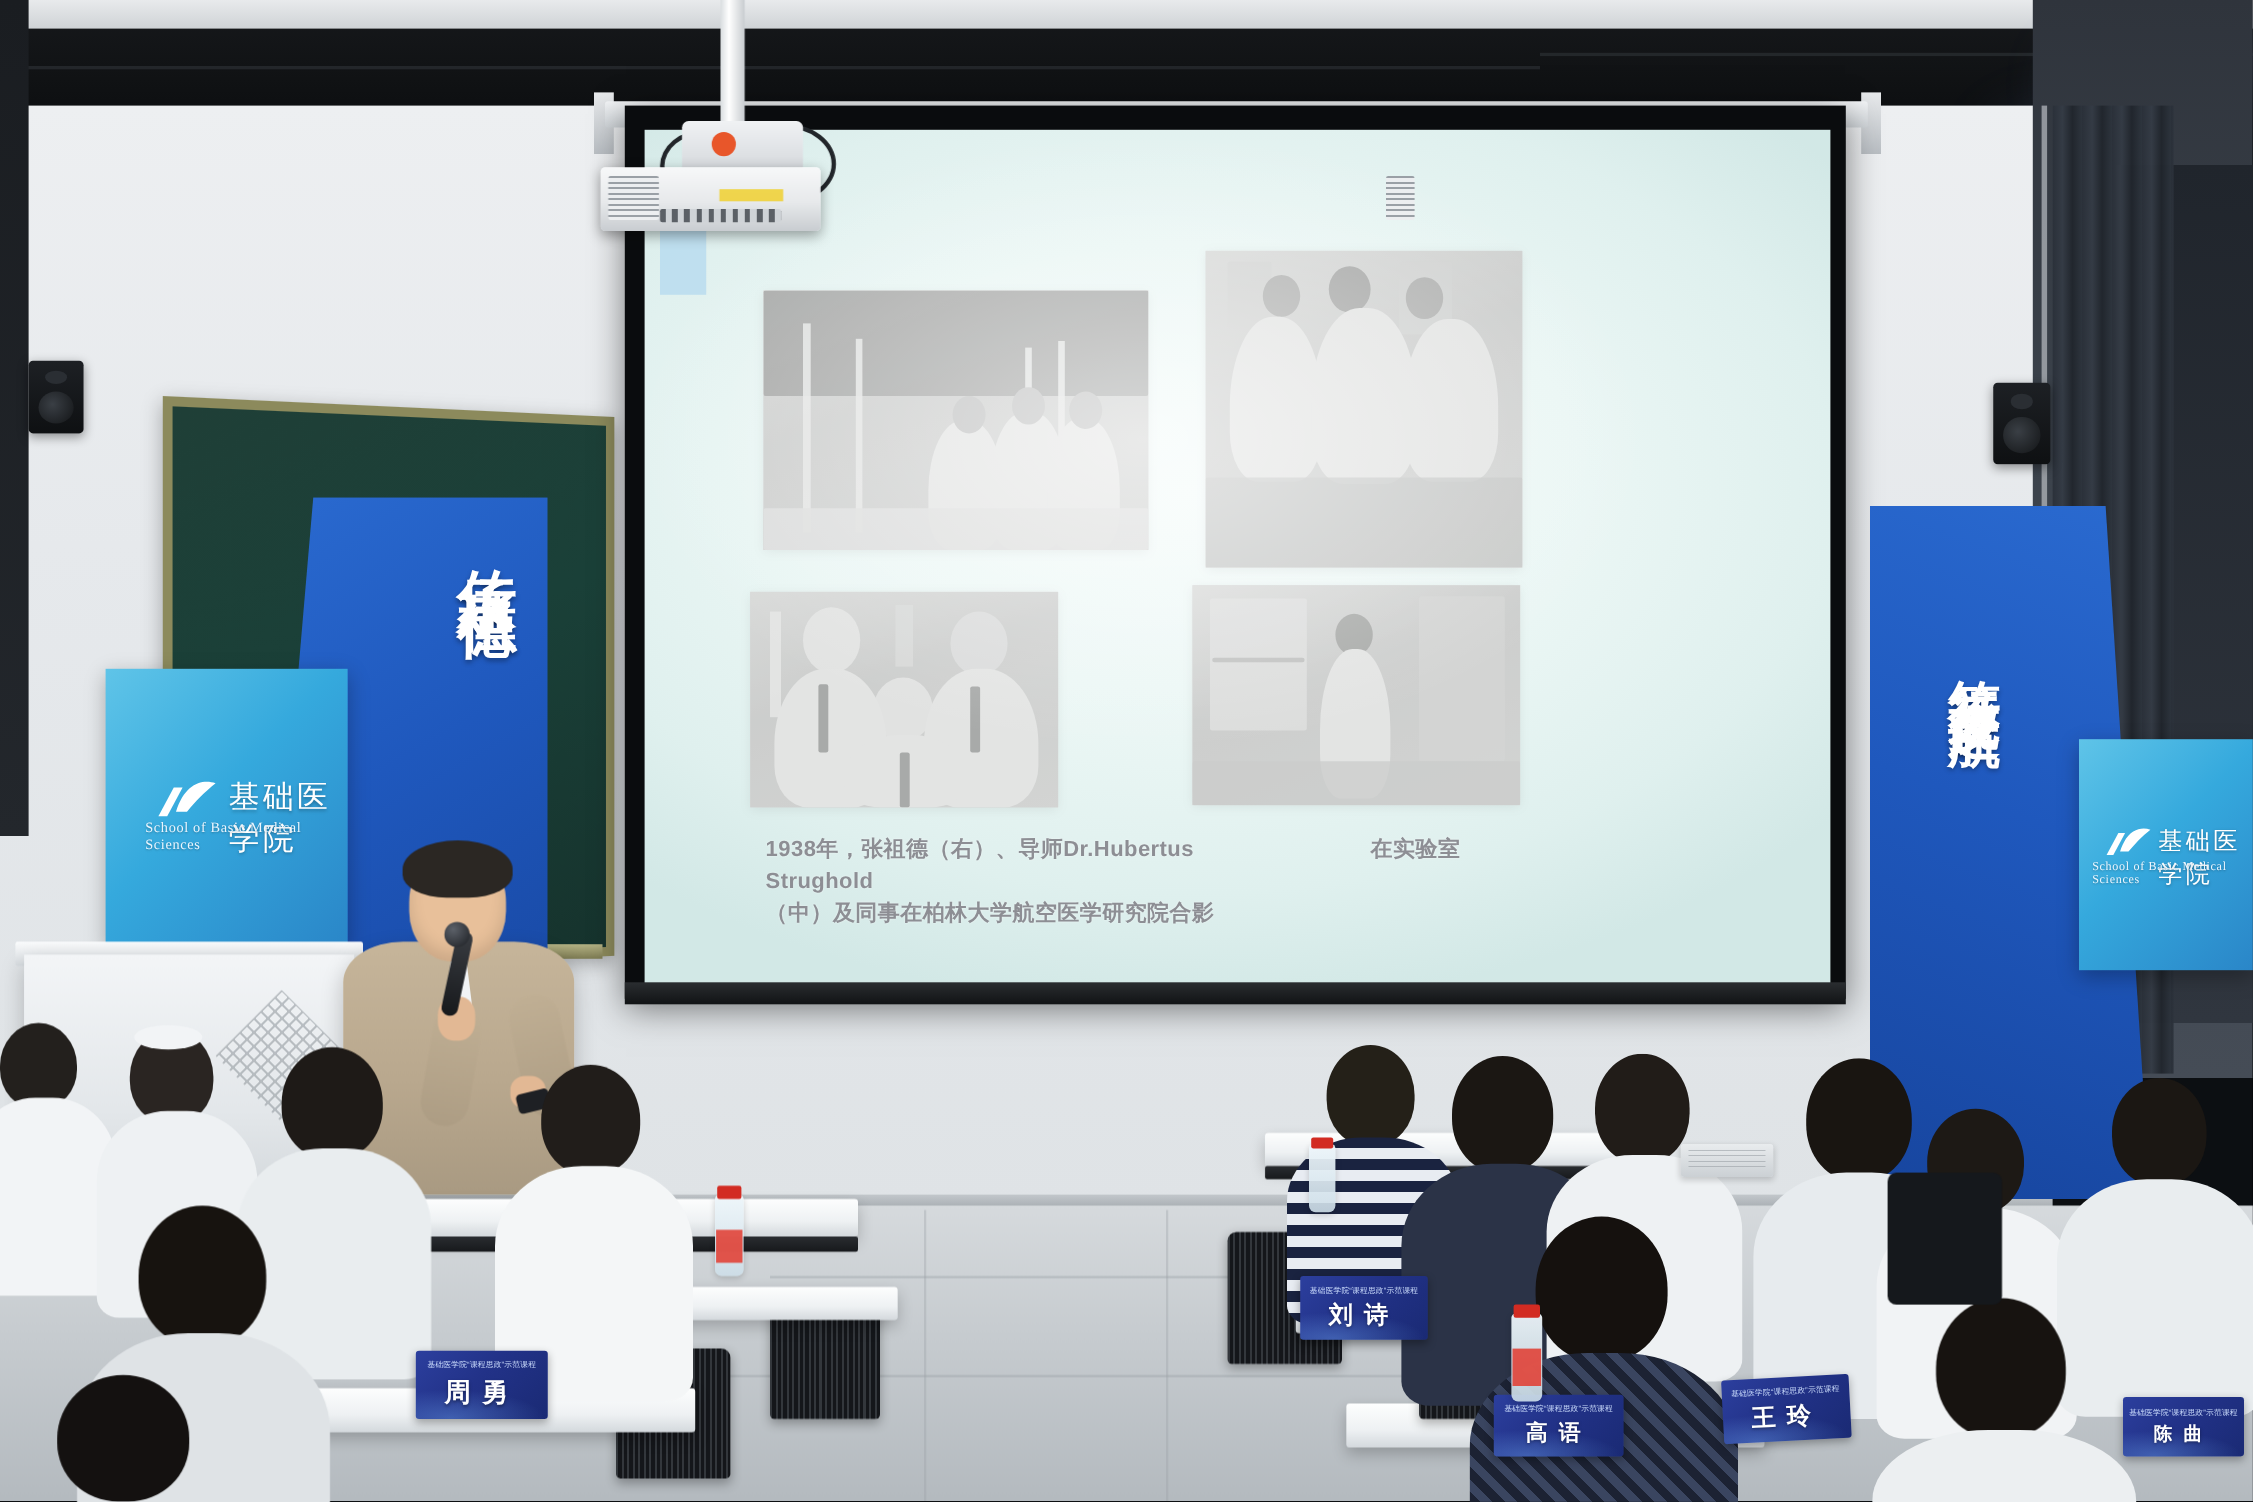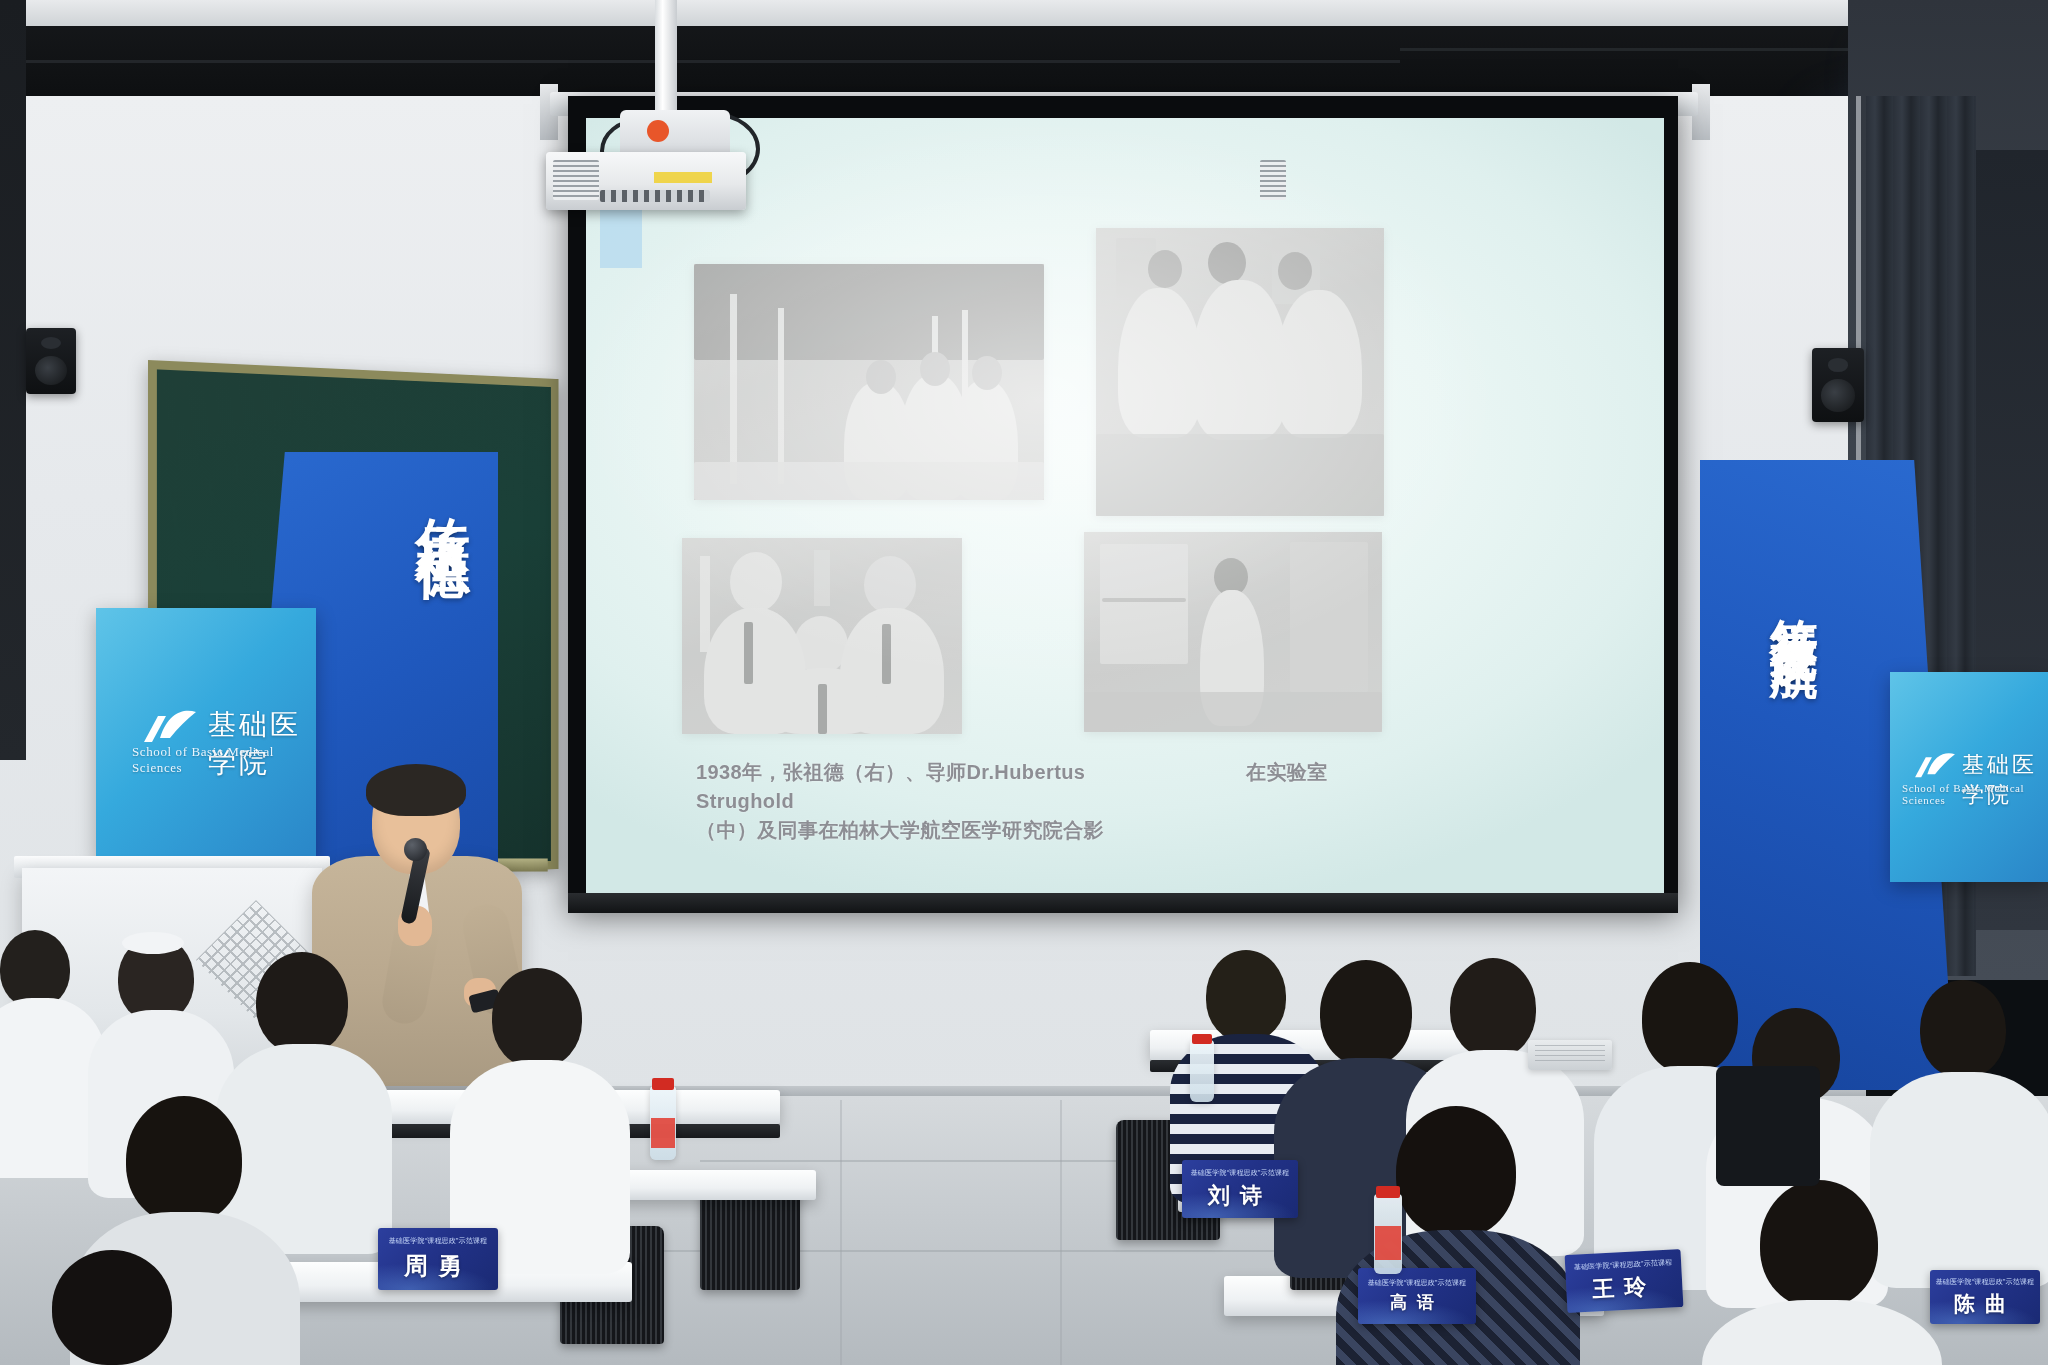--- a/index.html
+++ b/index.html
@@ -682,31 +682,31 @@
     <div class="p-body" style="left:0;top:0;width:104px;height:120px;background:#15181c;border-radius:8px;"></div>
   </div>
 
   <div class="nameplate" style="left:1182px;top:1160px;width:116px;height:58px;">
     <div class="np-sub">基础医学院“课程思政”示范课程</div>
     <div class="np-name" style="font-size:22px;margin-top:3px;">刘诗</div>
   </div>
 
   <div class="nameplate" style="left:1358px;top:1268px;width:118px;height:56px;">
     <div class="np-sub">基础医学院“课程思政”示范课程</div>
-    <div class="np-name" style="font-size:17px;margin-top:3px;">高语</div>
+    <div class="np-name" style="font-size:20px;margin-top:3px;">高语</div>
   </div>
 
   <div class="nameplate" style="left:1566px;top:1252px;width:116px;height:58px;transform:rotate(-3deg);">
     <div class="np-sub">基础医学院“课程思政”示范课程</div>
     <div class="np-name" style="font-size:22px;margin-top:3px;">王玲</div>
   </div>
 
   <div class="nameplate" style="left:1930px;top:1270px;width:110px;height:54px;">
     <div class="np-sub">基础医学院“课程思政”示范课程</div>
-    <div class="np-name" style="font-size:21px;margin-top:3px;">陈曲</div>
+    <div class="np-name" style="font-size:17px;margin-top:3px;">陈曲</div>
   </div>
 
   <div class="bottle" style="left:1374px;top:1194px;width:28px;height:80px;"></div>
   <div class="bottle-cap" style="left:1376px;top:1186px;width:24px;height:12px;"></div>
   <div class="bottle-label" style="left:1375px;top:1226px;width:26px;height:34px;"></div>
 
   <div class="bottle" style="left:1190px;top:1040px;width:24px;height:62px;"></div>
   <div class="bottle-cap" style="left:1192px;top:1034px;width:20px;height:10px;"></div>
 
   <div class="ac-unit">

